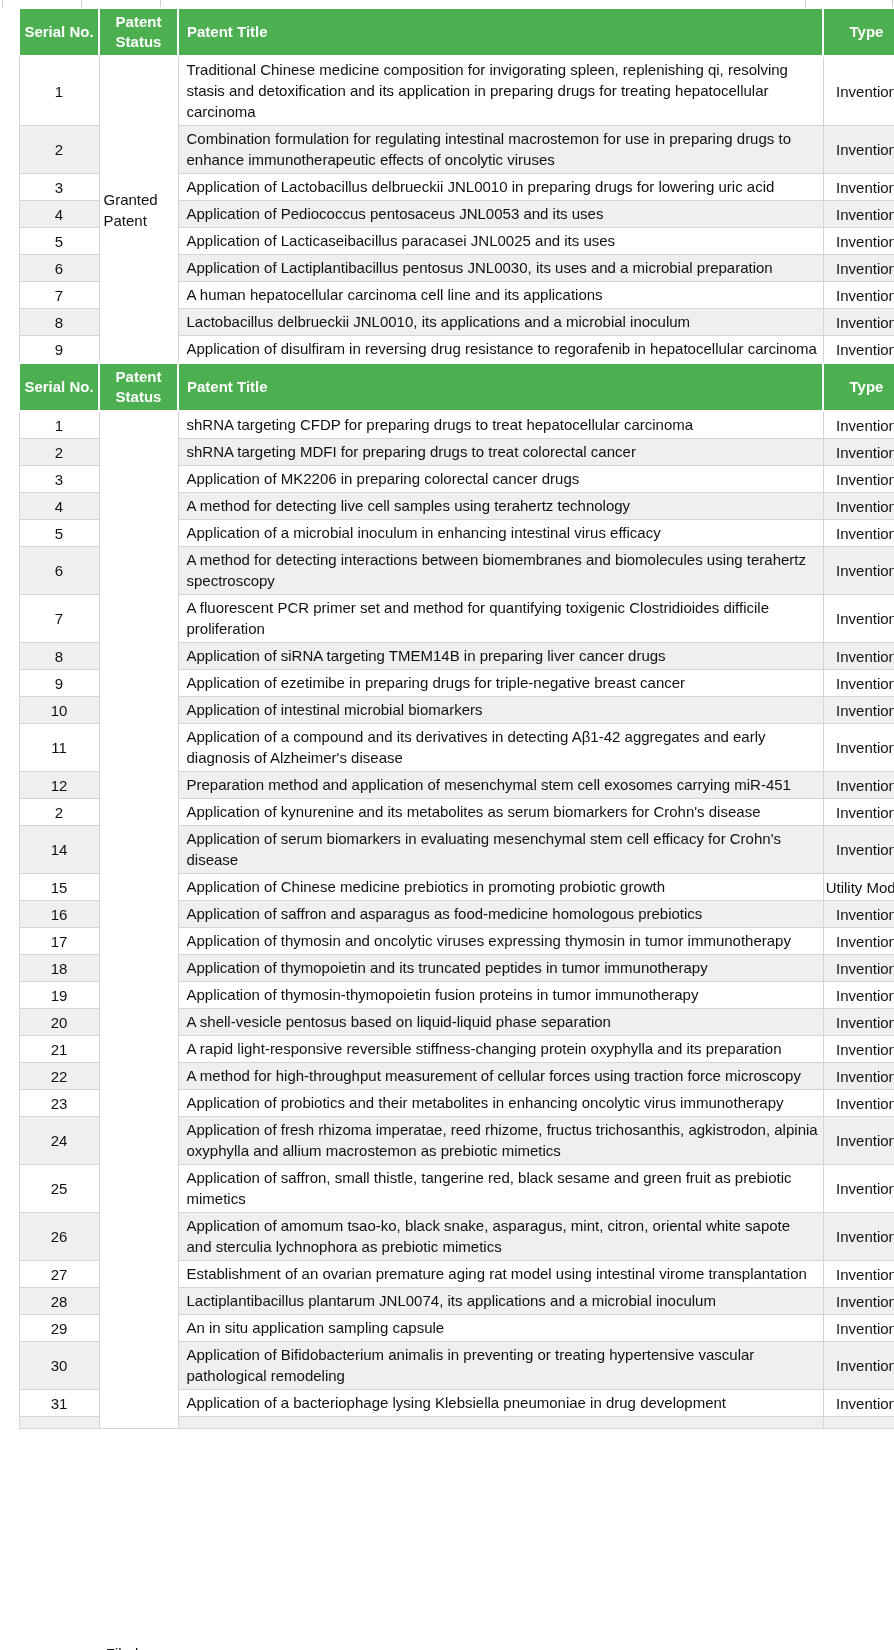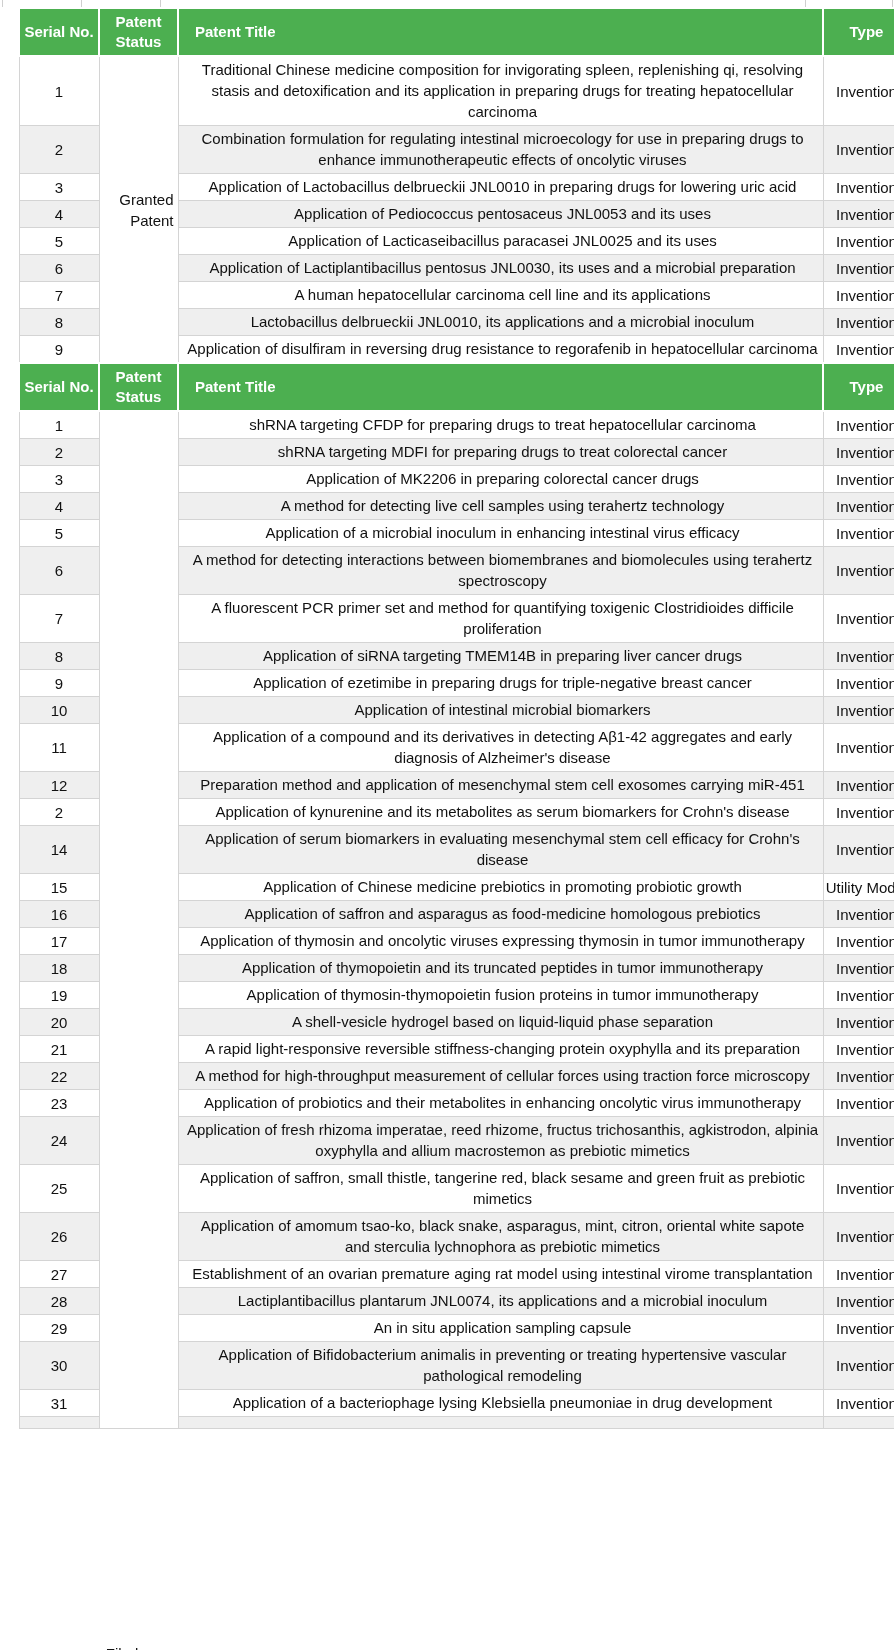--- a/index.html
+++ b/index.html
@@ -25,31 +25,31 @@
   col.col-title  { width:645px; }
   col.col-type   { width:87px; }
 
   th {
     background:#4caf50; color:#ffffff; font-weight:bold;
     font-size:15px; line-height:20px;
     border:2px solid #ffffff; padding:3px 2px;
     text-align:center; vertical-align:middle; height:42px;
     box-sizing:border-box;
   }
-  th.left { text-align:left; padding-left:16px; }
+  th.left { text-align:left; padding-left:8px; }
 
   td {
     border:1px solid #d4d4d4; background:#ffffff;
     padding:2px 4px; vertical-align:middle;
     box-sizing:border-box; word-wrap:break-word;
   }
   td.num, td.type { text-align:center; padding:2px 2px; }
-  td.title { padding:2px 4px 3px 8px; text-align:center; }
+  td.title { padding:2px 4px 3px 8px; text-align:left; }
   tr.band td { background:#efefef; }
-  td.status { background:#ffffff; text-align:right; vertical-align:middle; }
+  td.status { background:#ffffff; text-align:left; vertical-align:middle; }
   tr.partial td { height:12px; padding:0; }
 
   .filed-label {
     position:absolute; left:83px; width:78px; top:1643px;
     text-align:center; font-size:15px; line-height:21px; color:#111111;
     background:transparent;
   }
 </style>
 </head>
 <body>
@@ -80,21 +80,21 @@
       </thead>
       <tbody>
         <tr>
           <td class="num">1</td>
           <td class="status" rowspan="9">Granted Patent</td>
           <td class="title">Traditional Chinese medicine composition for invigorating spleen, replenishing qi, resolving stasis and detoxification and its application in preparing drugs for treating hepatocellular carcinoma</td>
           <td class="type">Invention</td>
         </tr>
         <tr class="band">
           <td class="num">2</td>
-          <td class="title">Combination formulation for regulating intestinal microecology for use in preparing drugs to enhance immunotherapeutic effects of oncolytic viruses</td>
+          <td class="title">Combination formulation for regulating intestinal macrostemon for use in preparing drugs to enhance immunotherapeutic effects of oncolytic viruses</td>
           <td class="type">Invention</td>
         </tr>
         <tr>
           <td class="num">3</td>
           <td class="title">Application of Lactobacillus delbrueckii JNL0010 in preparing drugs for lowering uric acid</td>
           <td class="type">Invention</td>
         </tr>
         <tr class="band">
           <td class="num">4</td>
           <td class="title">Application of Pediococcus pentosaceus JNL0053 and its uses</td>
@@ -226,21 +226,21 @@
           <td class="title">Application of thymopoietin and its truncated peptides in tumor immunotherapy</td>
           <td class="type">Invention</td>
         </tr>
         <tr>
           <td class="num">19</td>
           <td class="title">Application of thymosin-thymopoietin fusion proteins in tumor immunotherapy</td>
           <td class="type">Invention</td>
         </tr>
         <tr class="band">
           <td class="num">20</td>
-          <td class="title">A shell-vesicle hydrogel based on liquid-liquid phase separation</td>
+          <td class="title">A shell-vesicle pentosus based on liquid-liquid phase separation</td>
           <td class="type">Invention</td>
         </tr>
         <tr>
           <td class="num">21</td>
           <td class="title">A rapid light-responsive reversible stiffness-changing protein oxyphylla and its preparation</td>
           <td class="type">Invention</td>
         </tr>
         <tr class="band">
           <td class="num">22</td>
           <td class="title">A method for high-throughput measurement of cellular forces using traction force microscopy</td>

